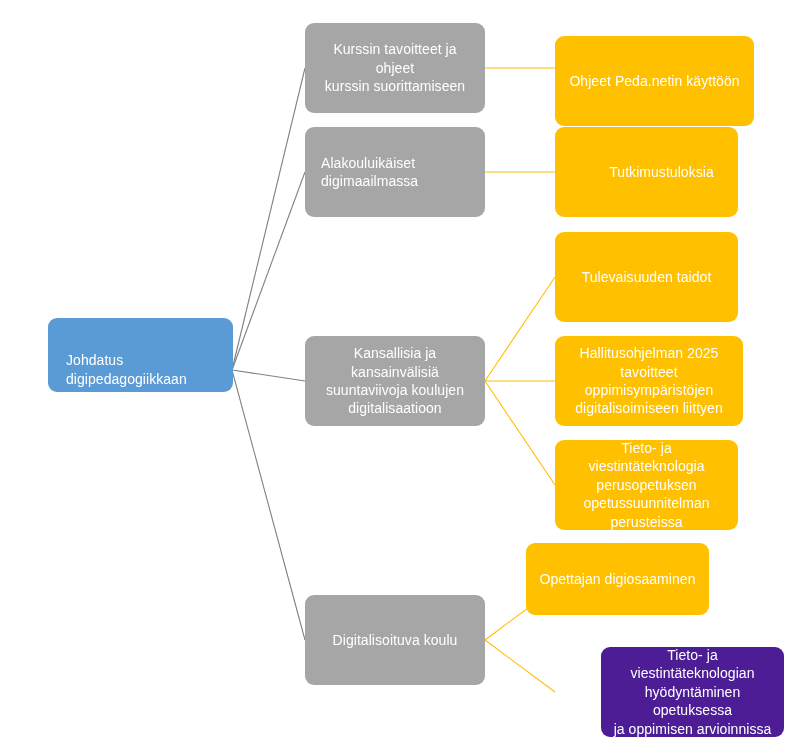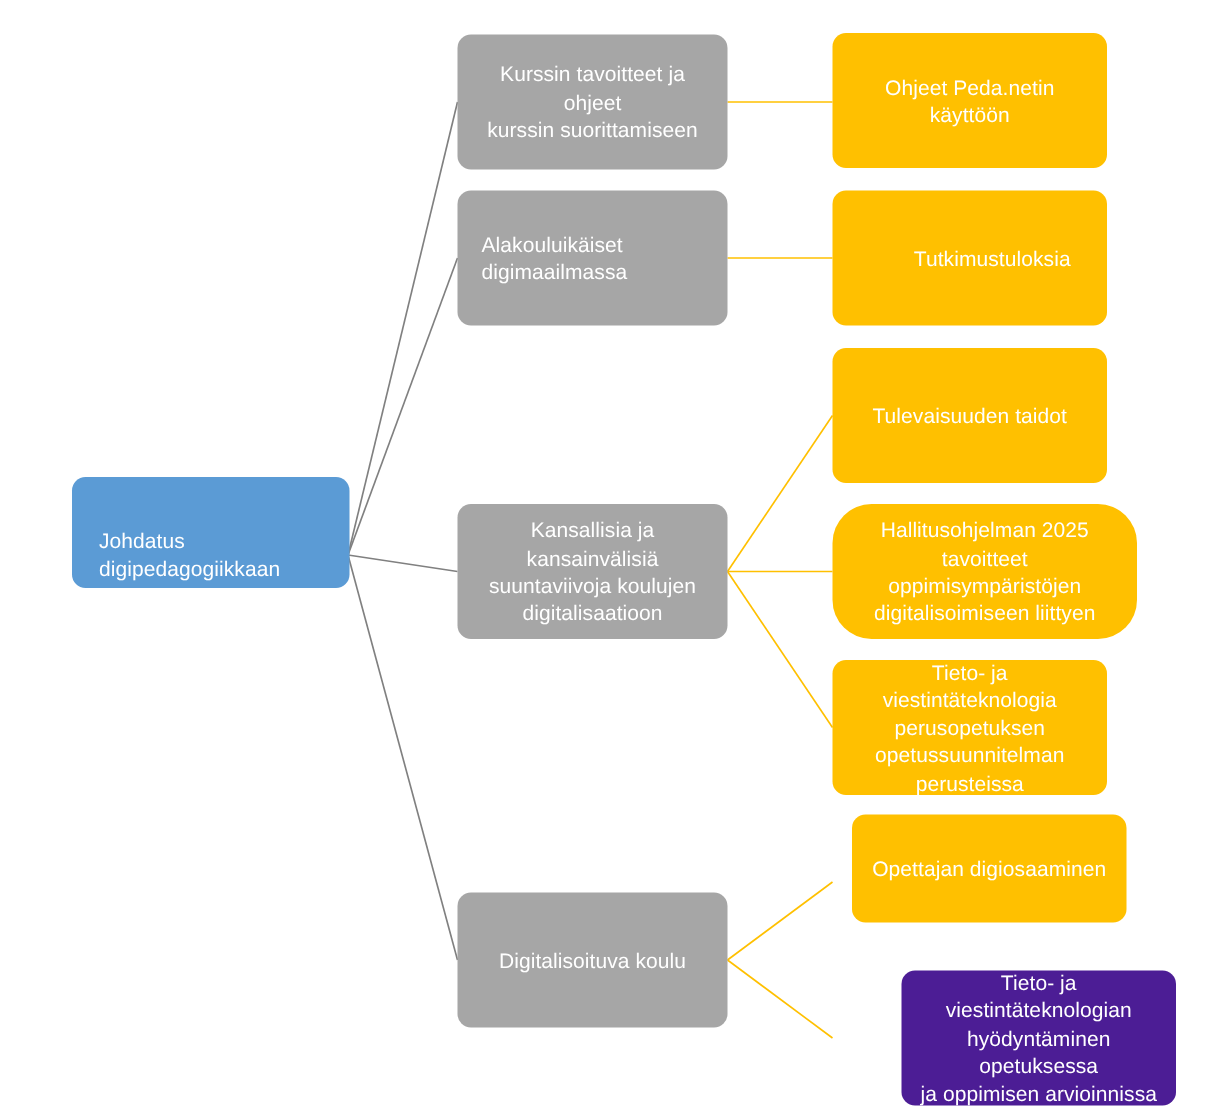--- a/index.html
+++ b/index.html
@@ -76,54 +76,54 @@
       <line x1="485" y1="640" x2="555" y2="692" stroke="#FFC000" stroke-width="1.1" shape-rendering="geometricPrecision"></line>
     </svg>
   <div id="node-layer">
       <div class="node node-root align-left" style="left: 48px; top: 318px; width: 185px; height: 74px; background: rgb(91, 155, 213);">
         <span class="node-label">Johdatus digipedagogiikkaan</span>
       </div>
       <div class="node node-branch align-center" style="left: 305px; top: 23px; width: 180px; height: 90px; background: rgb(166, 166, 166);">
         <span class="node-label">Kurssin tavoitteet ja ohjeet
 kurssin suorittamiseen</span>
       </div>
-      <div class="node node-leaf align-center" style="left: 555px; top: 22px; width: 183px; height: 90px; background: rgb(255, 192, 0);">
+      <div class="node node-leaf align-center" style="left: 555px; top: 36px; width: 199px; height: 90px; background: rgb(255, 192, 0);">
         <span class="node-label">Ohjeet Peda.netin käyttöön</span>
       </div>
       <div class="node node-branch align-left" style="left: 305px; top: 127px; width: 180px; height: 90px; background: rgb(166, 166, 166);">
         <span class="node-label">Alakouluikäiset
 digimaailmassa</span>
       </div>
       <div class="node node-leaf align-center" style="left: 555px; top: 127px; width: 183px; height: 90px; background: rgb(255, 192, 0); padding-left: 40px;">
         <span class="node-label">Tutkimustuloksia</span>
       </div>
       <div class="node node-branch align-center" style="left: 305px; top: 336px; width: 180px; height: 90px; background: rgb(166, 166, 166);">
         <span class="node-label">Kansallisia ja kansainvälisiä
 suuntaviivoja koulujen
 digitalisaatioon</span>
       </div>
       <div class="node node-leaf align-center" style="left: 555px; top: 232px; width: 183px; height: 90px; background: rgb(255, 192, 0);">
         <span class="node-label">Tulevaisuuden taidot</span>
       </div>
-      <div class="node node-leaf align-center" style="left: 555px; top: 336px; width: 203px; height: 90px; background: rgb(255, 192, 0); border-radius: 26px;">
+      <div class="node node-leaf align-center" style="left: 555px; top: 336px; width: 188px; height: 90px; background: rgb(255, 192, 0);">
         <span class="node-label">Hallitusohjelman 2025
 tavoitteet
 oppimisympäristöjen
 digitalisoimiseen liittyen</span>
       </div>
       <div class="node node-leaf align-center" style="left: 555px; top: 440px; width: 183px; height: 90px; background: rgb(255, 192, 0);">
         <span class="node-label">Tieto- ja viestintäteknologia
 perusopetuksen
 opetussuunnitelman
 perusteissa</span>
       </div>
       <div class="node node-branch align-center" style="left: 305px; top: 595px; width: 180px; height: 90px; background: rgb(166, 166, 166);">
         <span class="node-label">Digitalisoituva koulu</span>
       </div>
-      <div class="node node-leaf align-center" style="left: 568px; top: 543px; width: 183px; height: 72px; background: rgb(255, 192, 0);">
+      <div class="node node-leaf align-center" style="left: 526px; top: 543px; width: 183px; height: 72px; background: rgb(255, 192, 0);">
         <span class="node-label">Opettajan digiosaaminen</span>
       </div>
       <div class="node node-leaf align-center" style="left: 555px; top: 647px; width: 183px; height: 90px; background: #4c1d95; margin-left: 46px;">
         <span class="node-label">Tieto- ja
 viestintäteknologian
 hyödyntäminen opetuksessa
 ja oppimisen arvioinnissa</span>
       </div>
     </div>
 </div>

